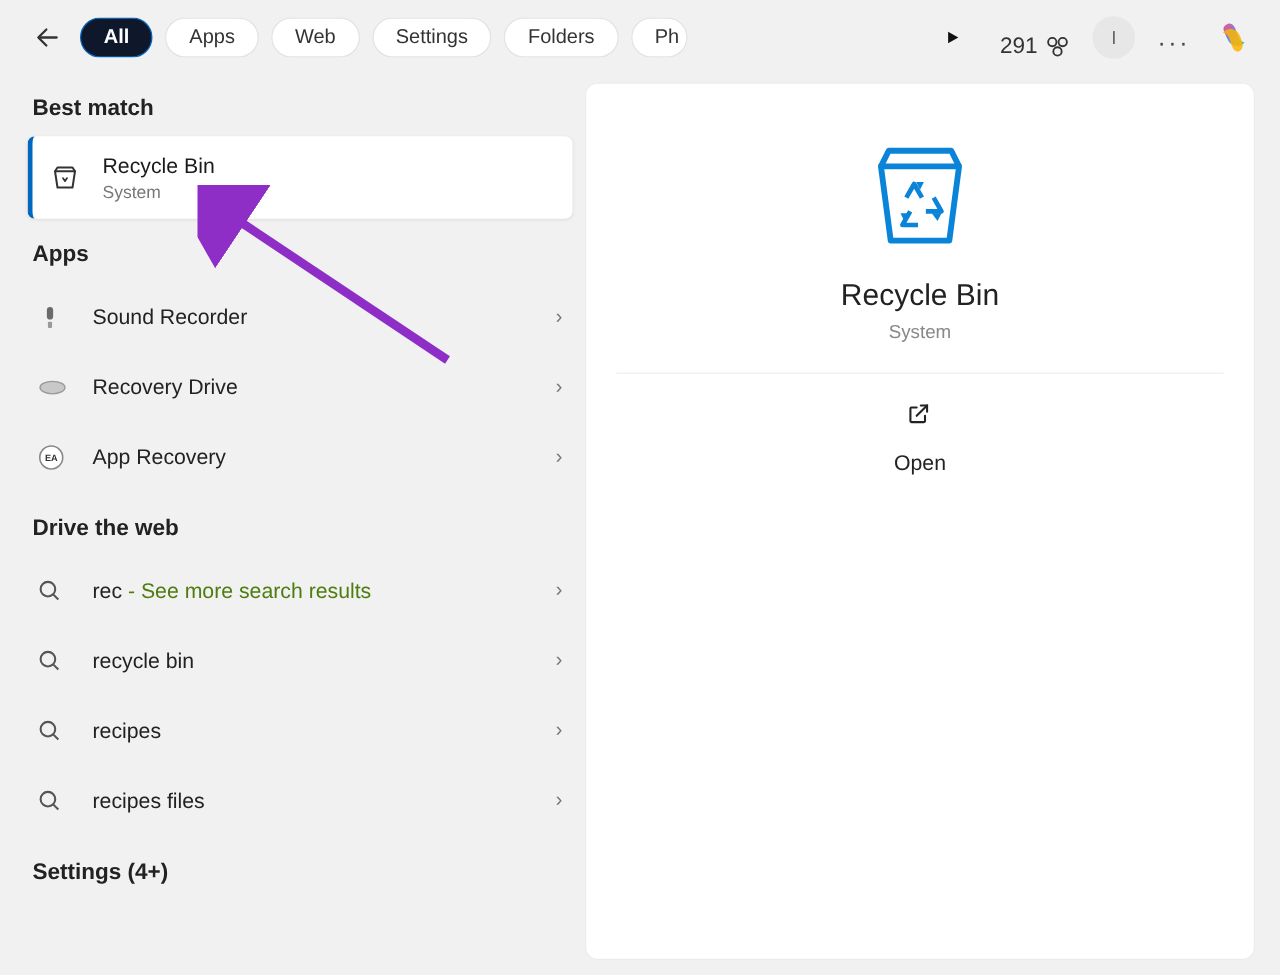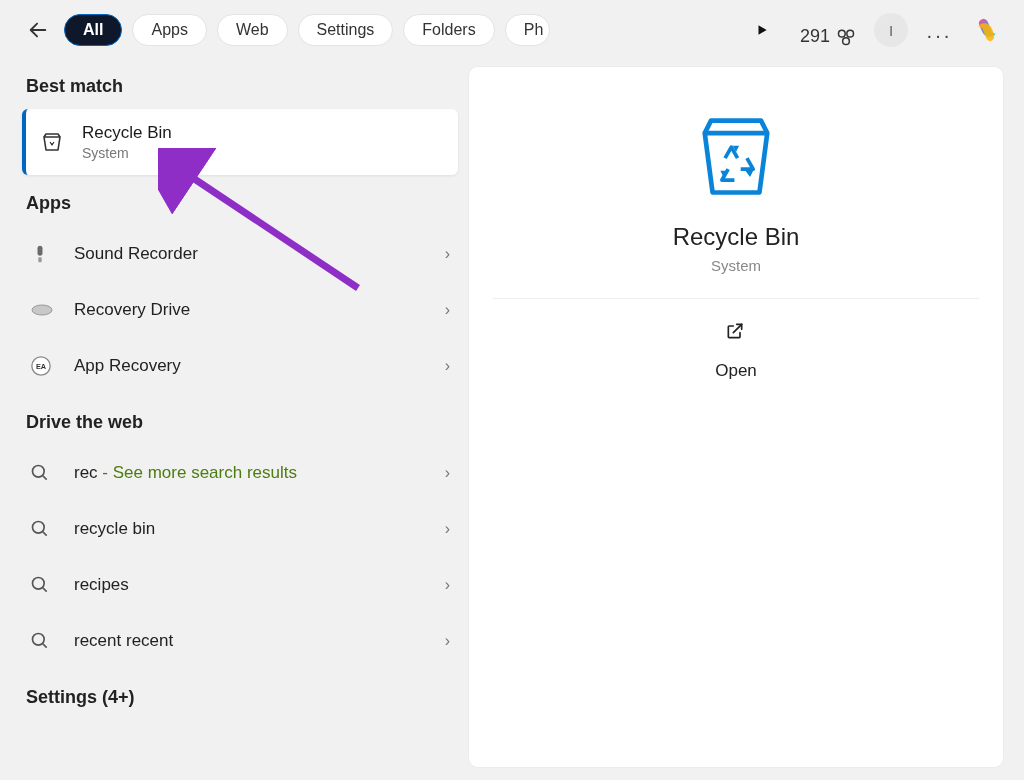--- a/index.html
+++ b/index.html
@@ -192,21 +192,21 @@
         <div class="chev">›</div>
       </div>
 
       <div class="row">
         <div class="icon-slot">
           <svg width="20" height="20" viewBox="0 0 24 24" fill="none" stroke="#555" stroke-width="2">
               <circle cx="10" cy="10" r="7"></circle>
               <line x1="20" y1="20" x2="15" y2="15"></line>
             </svg>
         </div>
-        <div class="lab"><span>recent recent</span><span class="sub"></span></div>
+        <div class="lab"><span>recipes files</span><span class="sub"></span></div>
         <div class="chev">›</div>
       </div>
 
       <div class="section-title">Settings (4+)</div>
     </div>
 
     <div class="right">
       <div class="preview-top">
         <div class="big-icon">
           <svg width="100" height="100" viewBox="0 0 64 64" fill="none" stroke="#0a84d8" stroke-width="3" stroke-linejoin="round">

